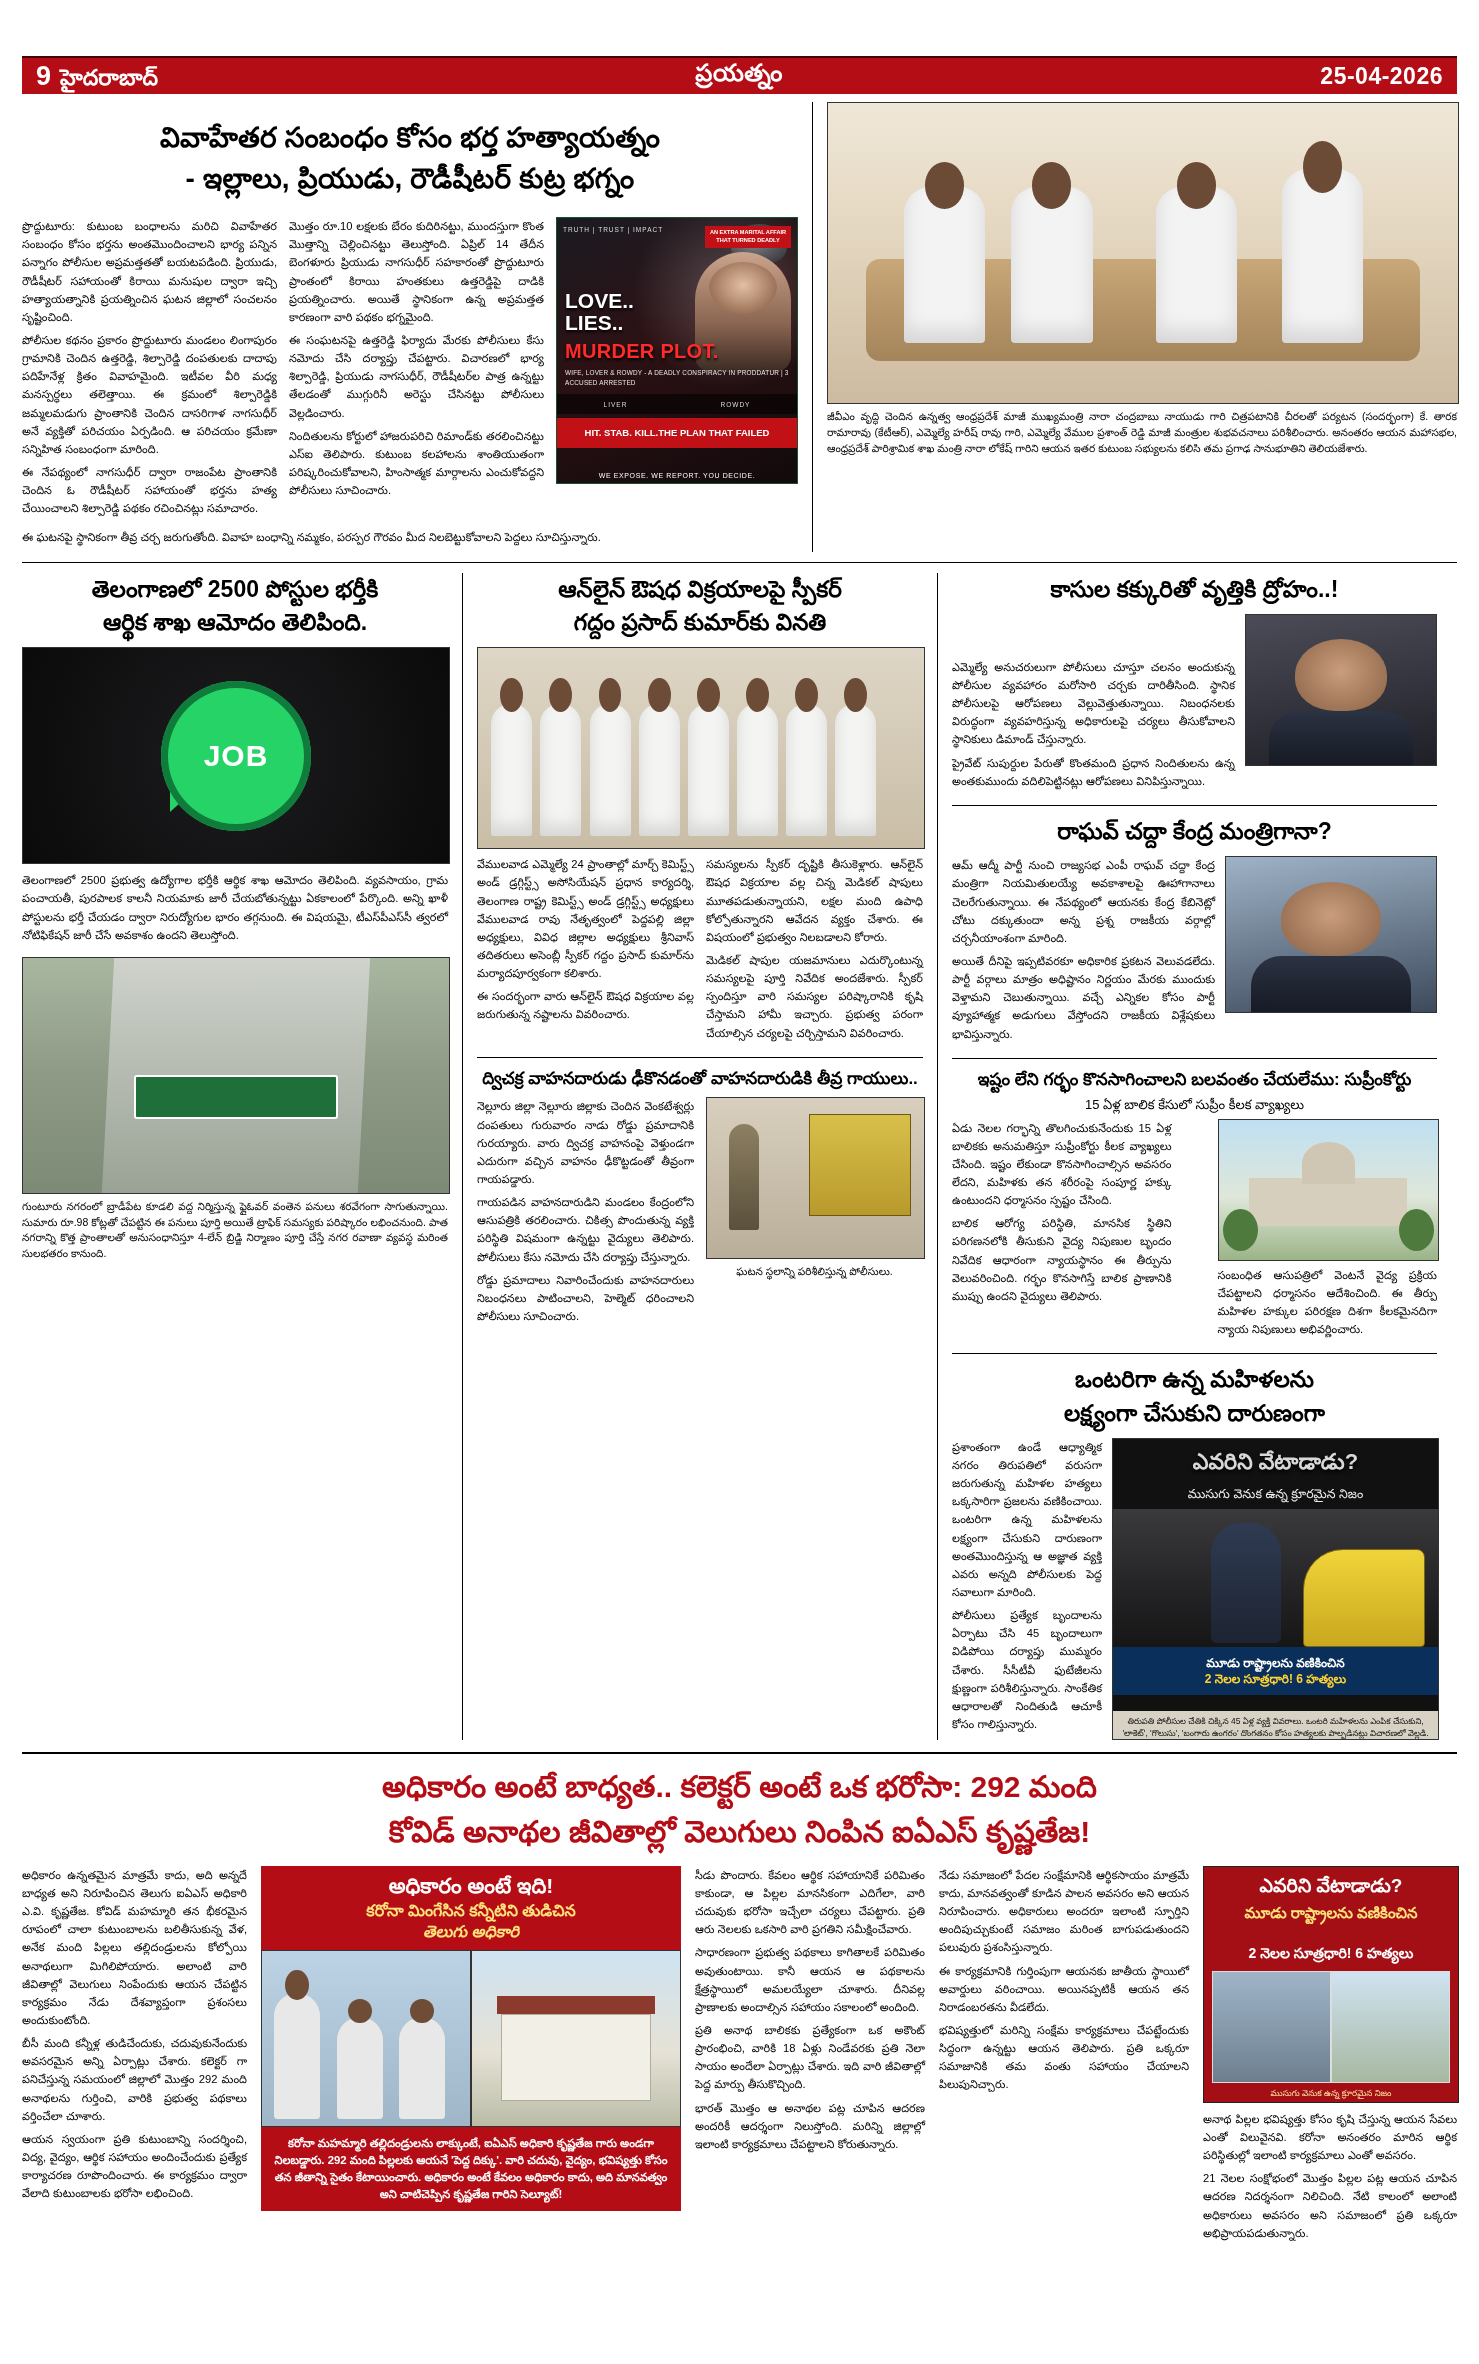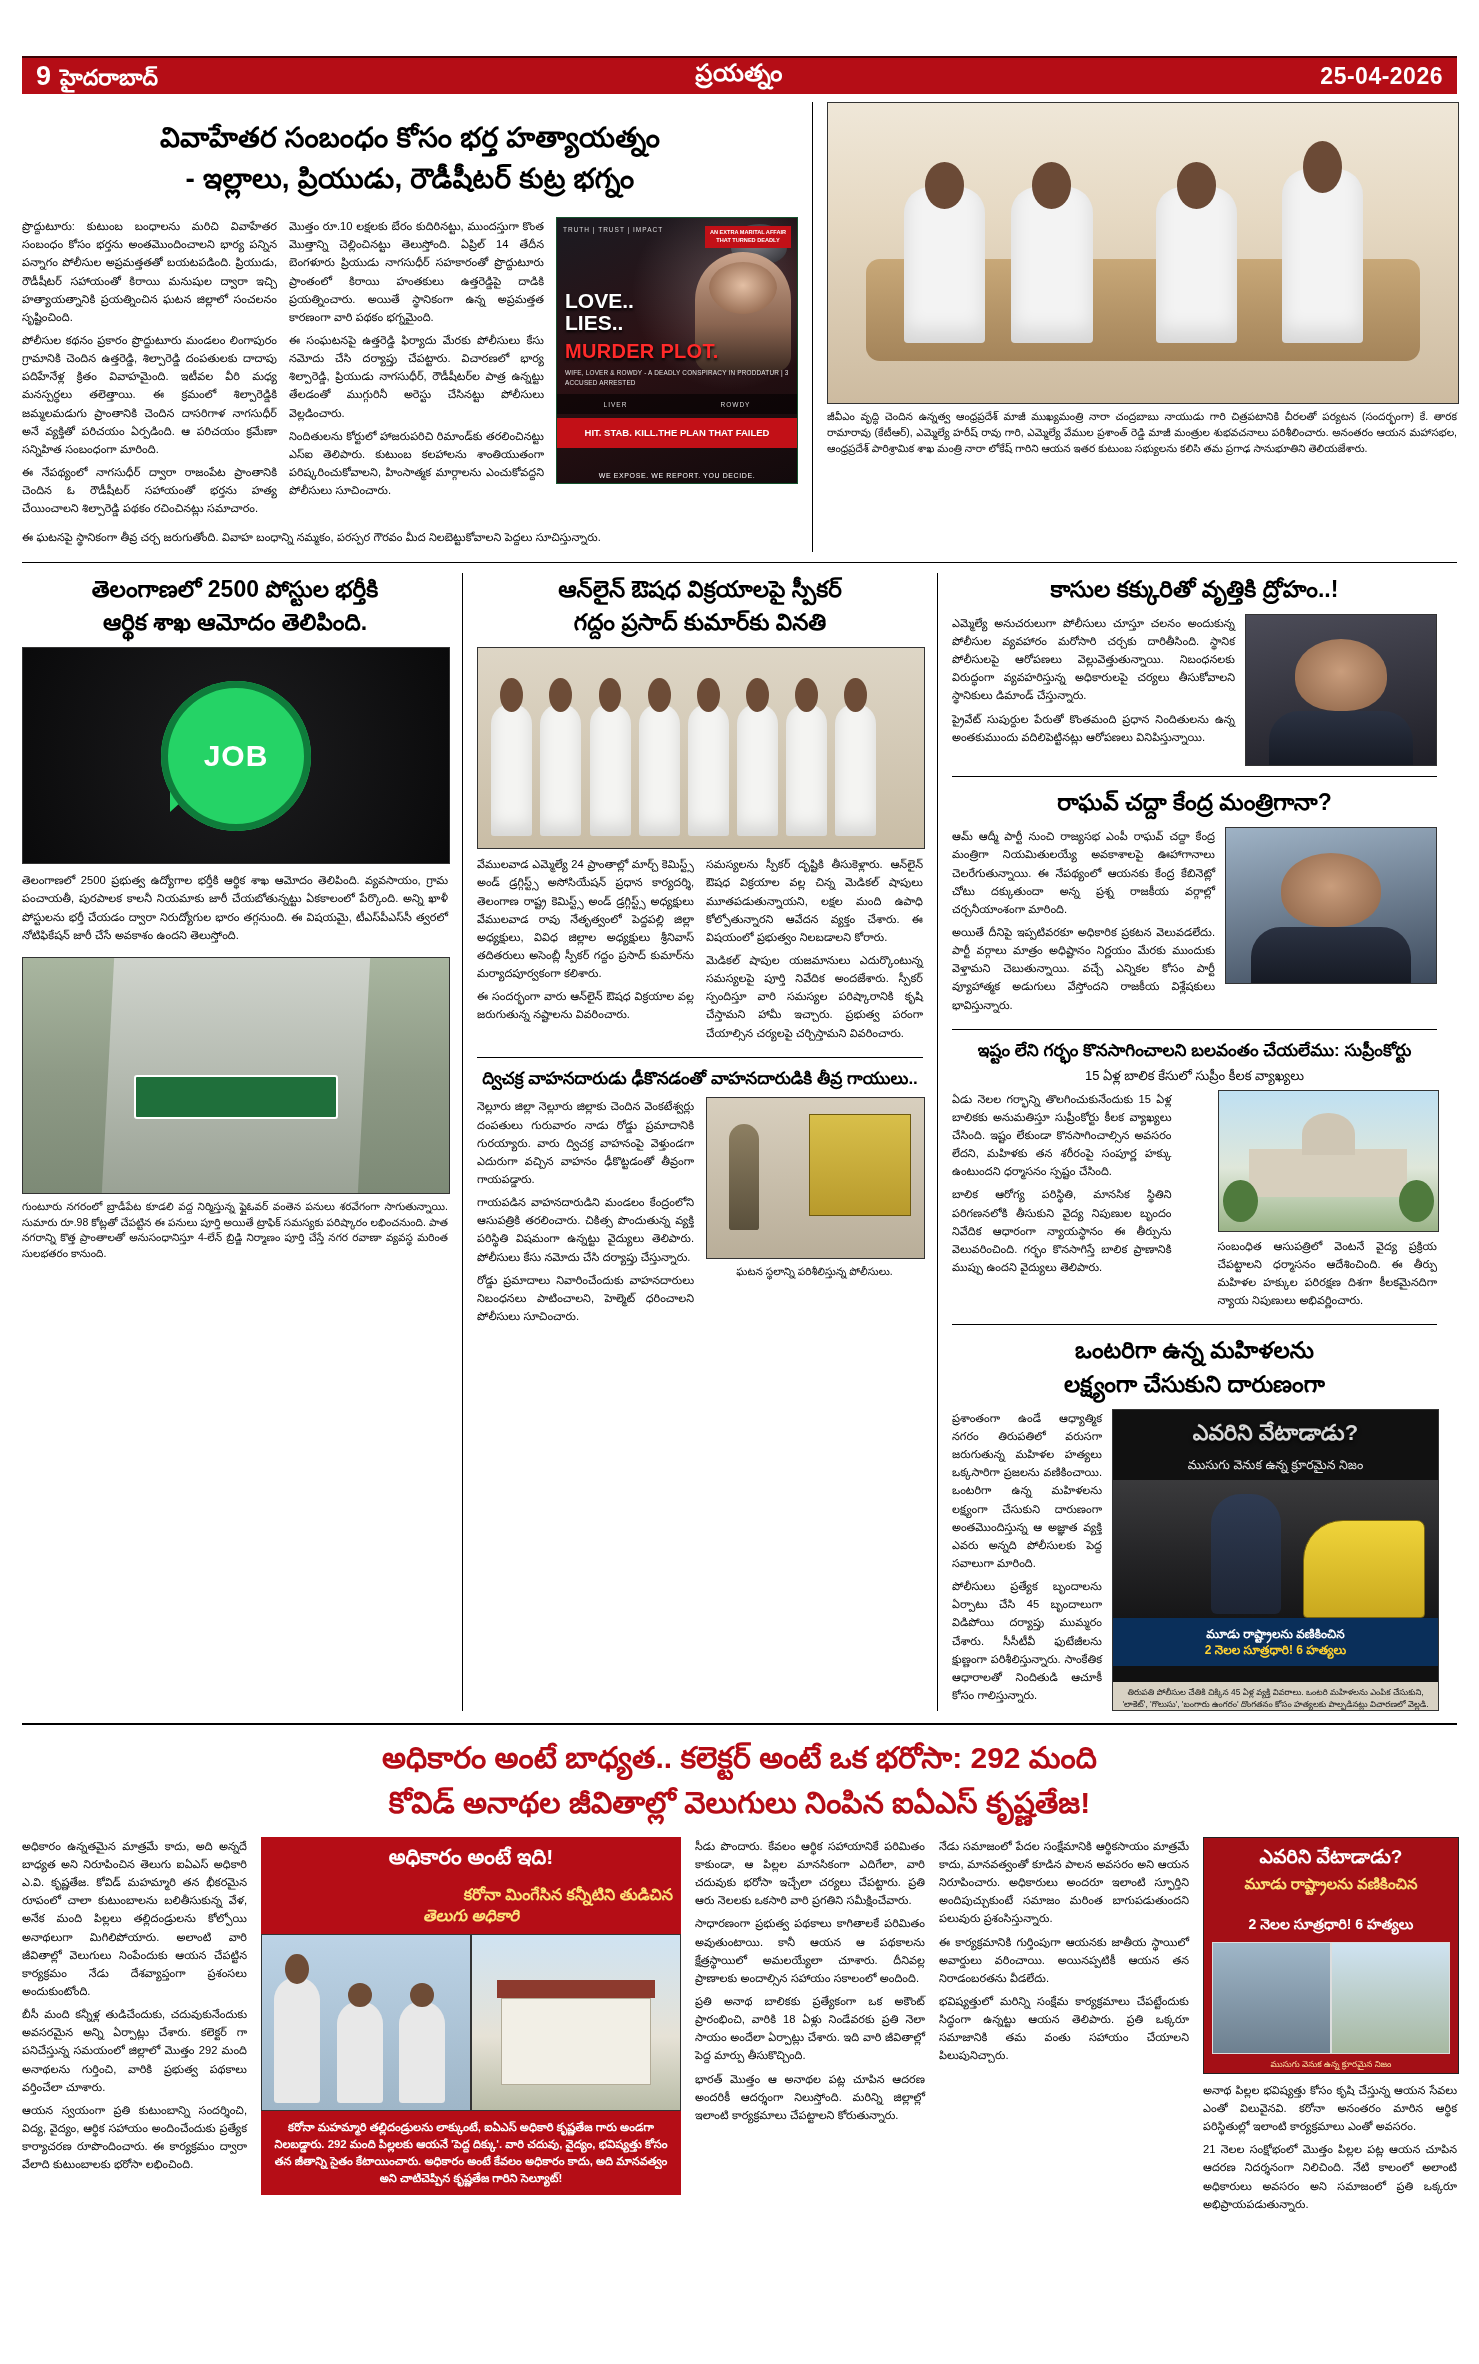--- a/index.html
+++ b/index.html
@@ -365,21 +365,21 @@
           </div>
         </div>
       </div>
     </div>
 
     <div class="right-col vrule">
 
       <div>
         <h2 class="sub-headline">కాసుల కక్కురితో వృత్తికి ద్రోహం..!</h2>
         <div class="flexrow" style="gap:10px;margin-top:8px;">
-          <div class="body-col" style="flex:1;">
+          <div class="body-col" style="flex:1;margin-top:44px;">
             <p>ఎమ్మెల్యే అనుచరులుగా పోలీసులు చూస్తూ చలనం అందుకున్న పోలీసుల వ్యవహారం మరోసారి చర్చకు దారితీసింది. స్థానిక పోలీసులపై ఆరోపణలు వెల్లువెత్తుతున్నాయి. నిబంధనలకు విరుద్ధంగా వ్యవహరిస్తున్న అధికారులపై చర్యలు తీసుకోవాలని స్థానికులు డిమాండ్ చేస్తున్నారు.</p>
             <p>ప్రైవేట్ సుపుర్దుల పేరుతో కొంతమంది ప్రధాన నిందితులను ఉన్న అంతకుముందు వదిలిపెట్టినట్లు ఆరోపణలు వినిపిస్తున్నాయి.</p>
           </div>
           <div class="photo ph-portrait" style="width:190px;height:150px;flex:none;">
             <div class="face"></div>
             <div class="torso"></div>
           </div>
         </div>
       </div>
 
@@ -455,21 +455,21 @@
 
       <div class="body-col" style="width:225px;flex:none;">
         <p>అధికారం ఉన్నతమైన మాత్రమే కాదు, అది అన్నదే బాధ్యత అని నిరూపించిన తెలుగు ఐఏఎస్ అధికారి ఎ.వి. కృష్ణతేజ. కోవిడ్ మహమ్మారి తన భీకరమైన రూపంలో చాలా కుటుంబాలను బలితీసుకున్న వేళ, అనేక మంది పిల్లలు తల్లిదండ్రులను కోల్పోయి అనాథలుగా మిగిలిపోయారు. అలాంటి వారి జీవితాల్లో వెలుగులు నింపేందుకు ఆయన చేపట్టిన కార్యక్రమం నేడు దేశవ్యాప్తంగా ప్రశంసలు అందుకుంటోంది.</p>
         <p>బీసీ మంది కన్నీళ్ల తుడిచేందుకు, చదువుకునేందుకు అవసరమైన అన్ని ఏర్పాట్లు చేశారు. కలెక్టర్ గా పనిచేస్తున్న సమయంలో జిల్లాలో మొత్తం 292 మంది అనాథలను గుర్తించి, వారికి ప్రభుత్వ పథకాలు వర్తించేలా చూశారు.</p>
         <p>ఆయన స్వయంగా ప్రతి కుటుంబాన్ని సందర్శించి, విద్య, వైద్యం, ఆర్థిక సహాయం అందించేందుకు ప్రత్యేక కార్యాచరణ రూపొందించారు. ఈ కార్యక్రమం ద్వారా వేలాది కుటుంబాలకు భరోసా లభించింది.</p>
       </div>
 
       <div style="width:420px;flex:none;">
         <div style="background:#b50d16;padding:7px 8px;box-sizing:border-box;">
           <div style="color:#fff;font-weight:bold;font-size:21px;text-align:center;line-height:1.25;">అధికారం అంటే ఇది!</div>
-          <div style="color:#ffe27a;font-weight:bold;font-size:16px;text-align:right;line-height:1.3;margin-top:15px;">కరోనా మింగేసిన కన్నీటిని తుడిచిన</div>
+          <div style="color:#ffe27a;font-weight:bold;font-size:16px;text-align:center;line-height:1.3;margin-top:2px;">కరోనా మింగేసిన కన్నీటిని తుడిచిన</div>
           <div style="color:#ffe27a;font-weight:bold;font-size:16px;text-align:center;line-height:1.3;font-style:italic;">తెలుగు అధికారి</div>
         </div>
         <div class="flexrow">
           <div class="photo ph-family" style="width:50%;height:175px;">
             <div class="man" style="left:6%;">
                 <i></i>
               </div>
             <div class="man" style="left:36%;height:58%;">
                 <i></i>
               </div>

